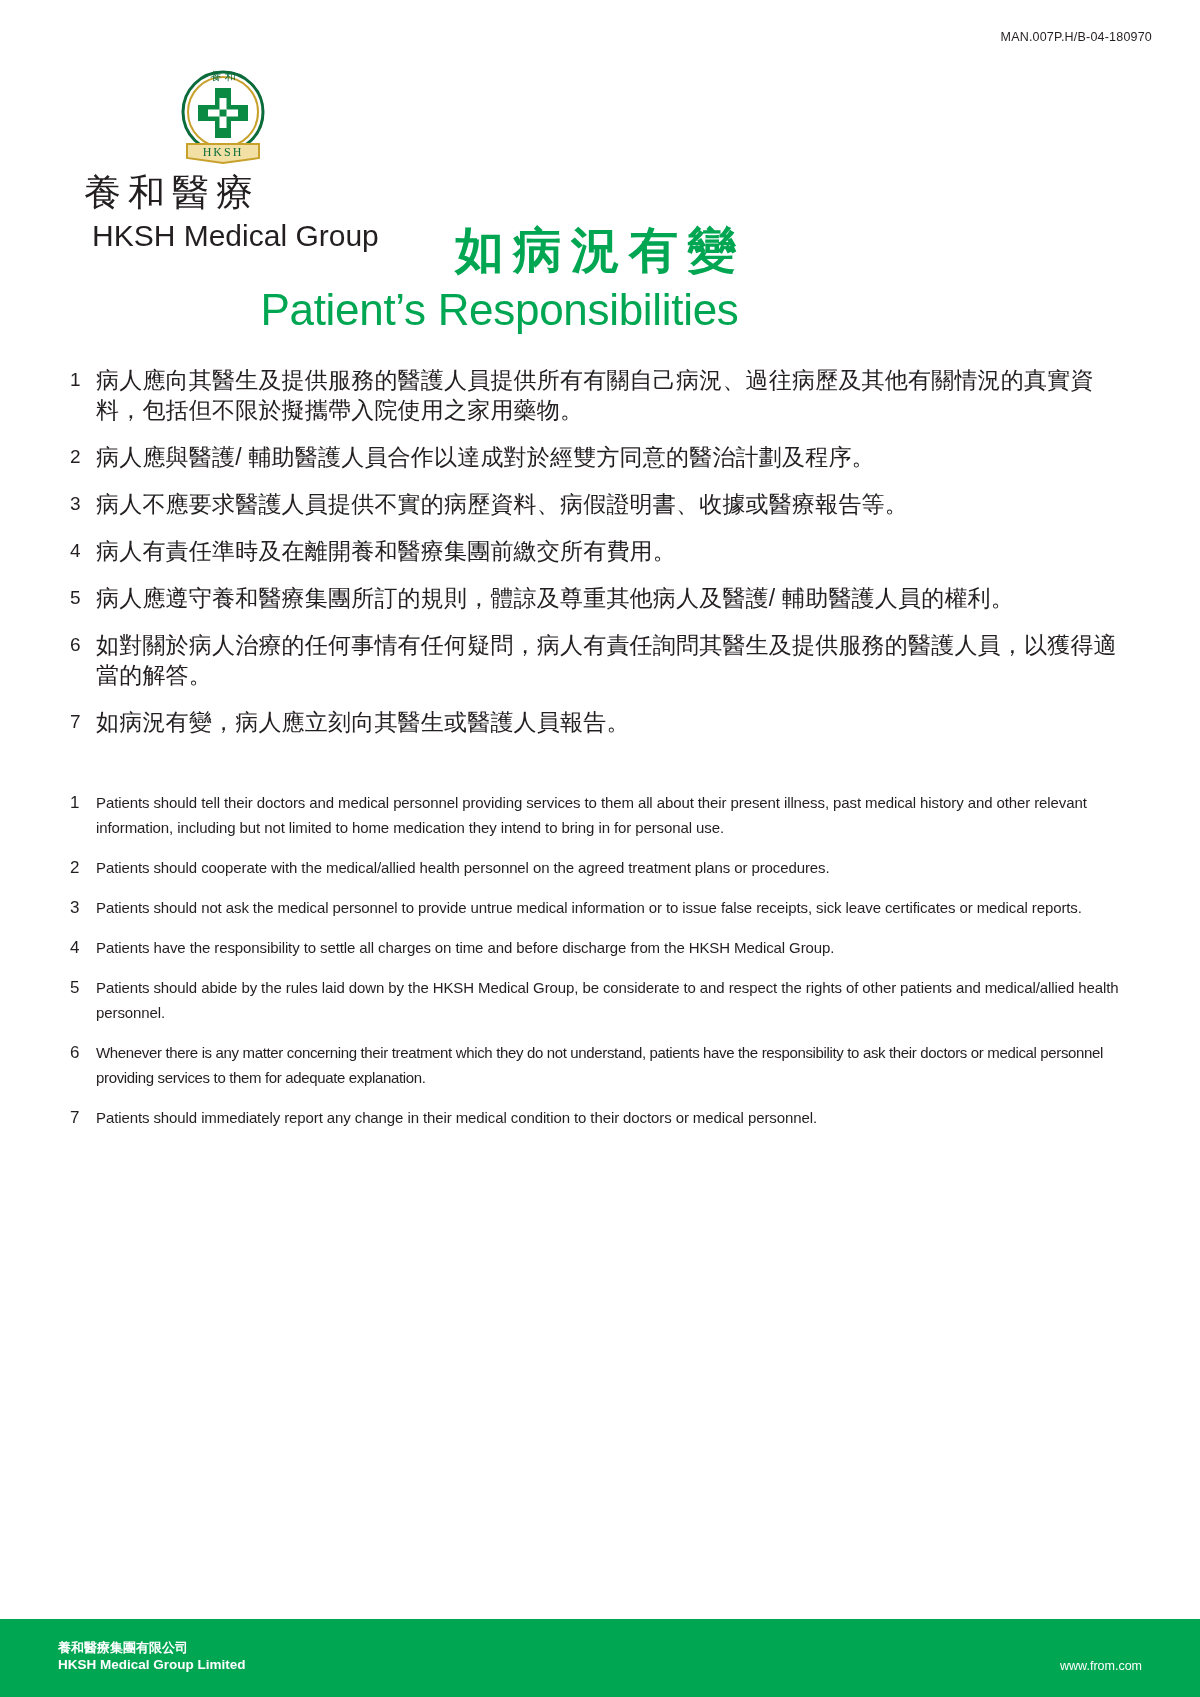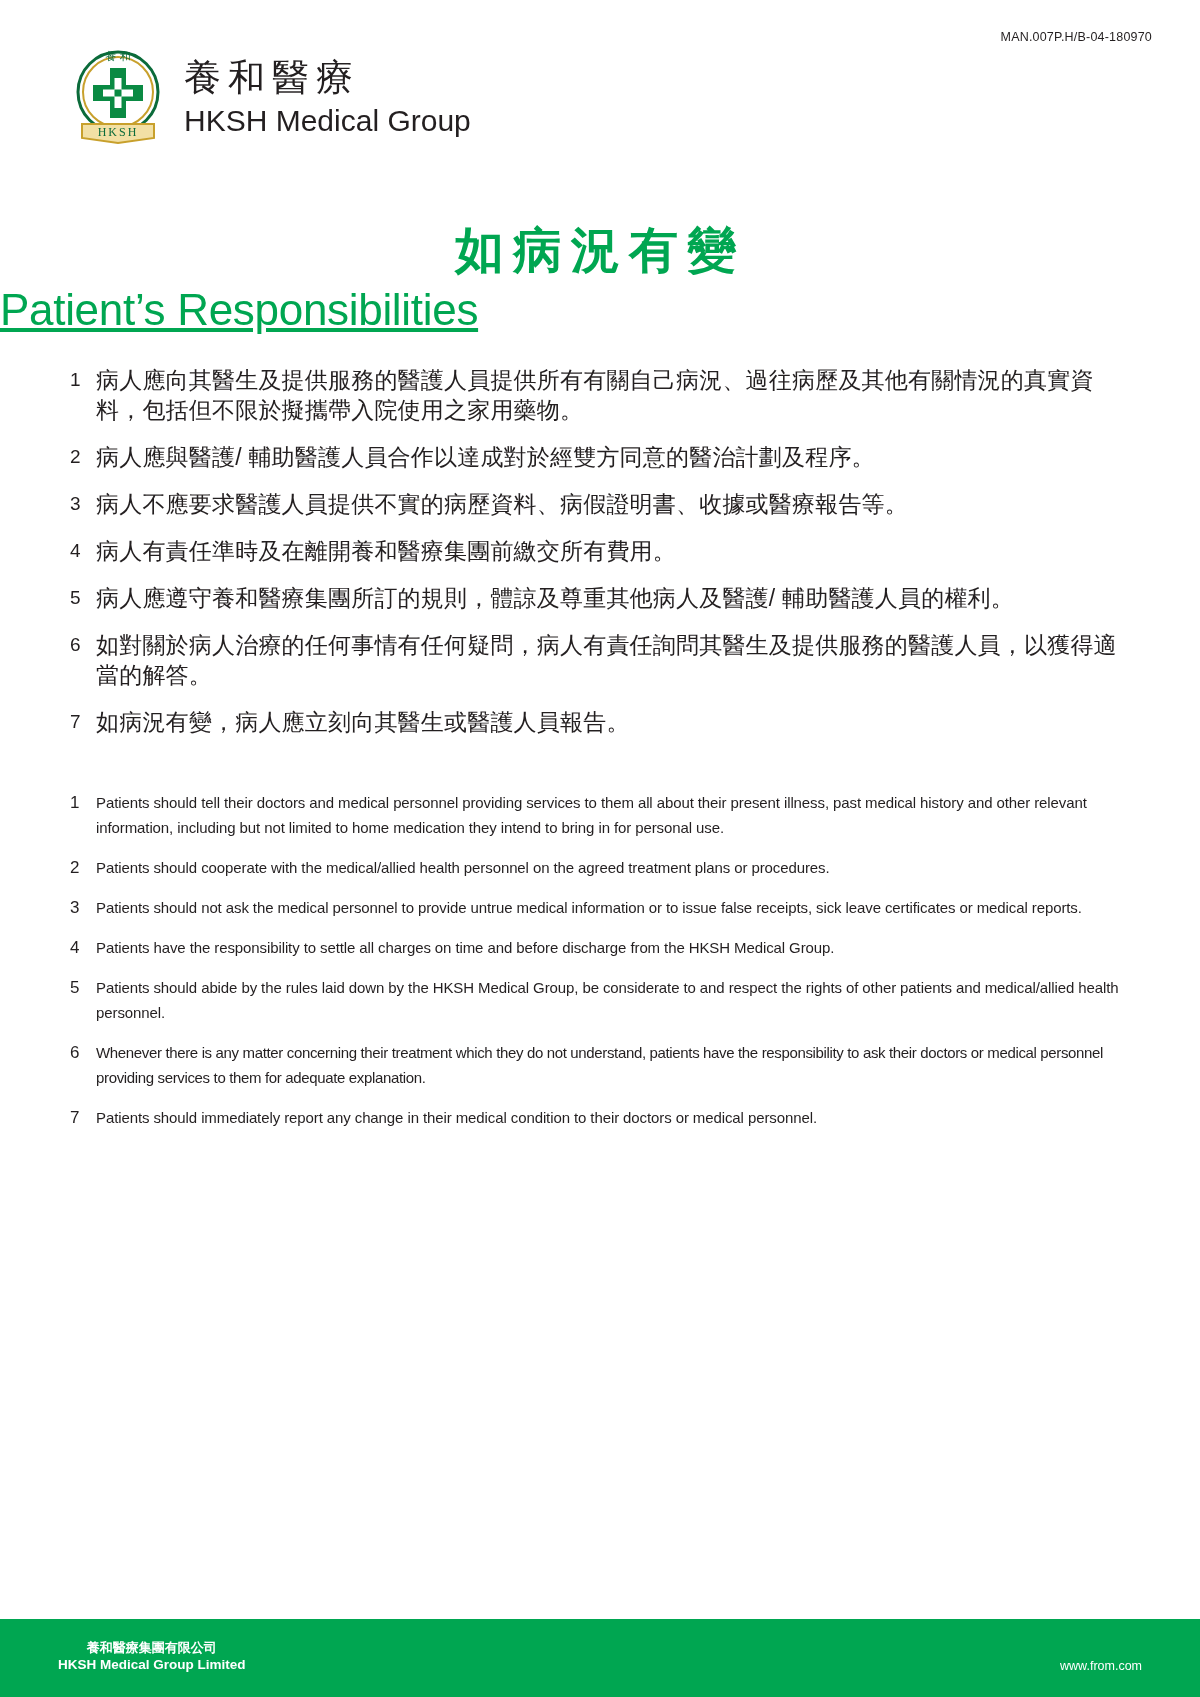--- a/index.html
+++ b/index.html
@@ -29,24 +29,25 @@
     top: 30px;
     right: 48px;
     font-size: 12.5px;
     letter-spacing: 0.2px;
     color: #231f20;
   }
 
   
   .header {
     position: absolute;
-    top: 44px;
+    top: 64px;
     left: 68px;
     display: flex;
     align-items: center;
+    flex-direction: column;
   }
   .logo-mark {
     position: relative;
     width: 100px;
     height: 108px;
     flex: 0 0 auto;
   }
   .logo-mark svg { display: block; }
 
   .logo-text {
@@ -61,44 +62,45 @@
     color: #231f20;
     line-height: 1.15;
     font-family: "DejaVu Sans", "Liberation Sans", sans-serif;
   }
   .logo-en {
     font-size: 30px;
     color: #231f20;
     line-height: 1.2;
     margin-top: 3px;
     letter-spacing: 0px;
+    margin-left: 8px;
   }
 
   
   .title-cn {
     position: absolute;
     top: 218px;
     left: 0;
     width: 1200px;
     text-align: center;
     font-size: 49px;
     font-weight: bold;
     letter-spacing: 9px;
     color: #00a651;
     font-family: "DejaVu Sans", "Liberation Sans", sans-serif;
   }
   .title-en {
     position: absolute;
     top: 285px;
     left: 0;
     width: 999px;
+    text-align: center;
     font-size: 44px;
     color: #00a651;
     letter-spacing: -0.3px;
-    text-decoration: underline;
   }
 
   
   .list {
     position: absolute;
     left: 70px;
     width: 1065px;
   }
   .list-cn { top: 365px; }
   .list-en { top: 790px; }
@@ -152,21 +154,20 @@
     position: absolute;
     left: 0;
     bottom: 0;
     width: 1200px;
     height: 78px;
     background: #00a651;
   }
   .footer-inner {
     position: relative;
     height: 100%;
-    text-align: center;
   }
   .footer-left {
     position: absolute;
     left: 58px;
     top: 20px;
     color: #ffffff;
     font-size: 13.5px;
     line-height: 17px;
   }
   .footer-cn {

